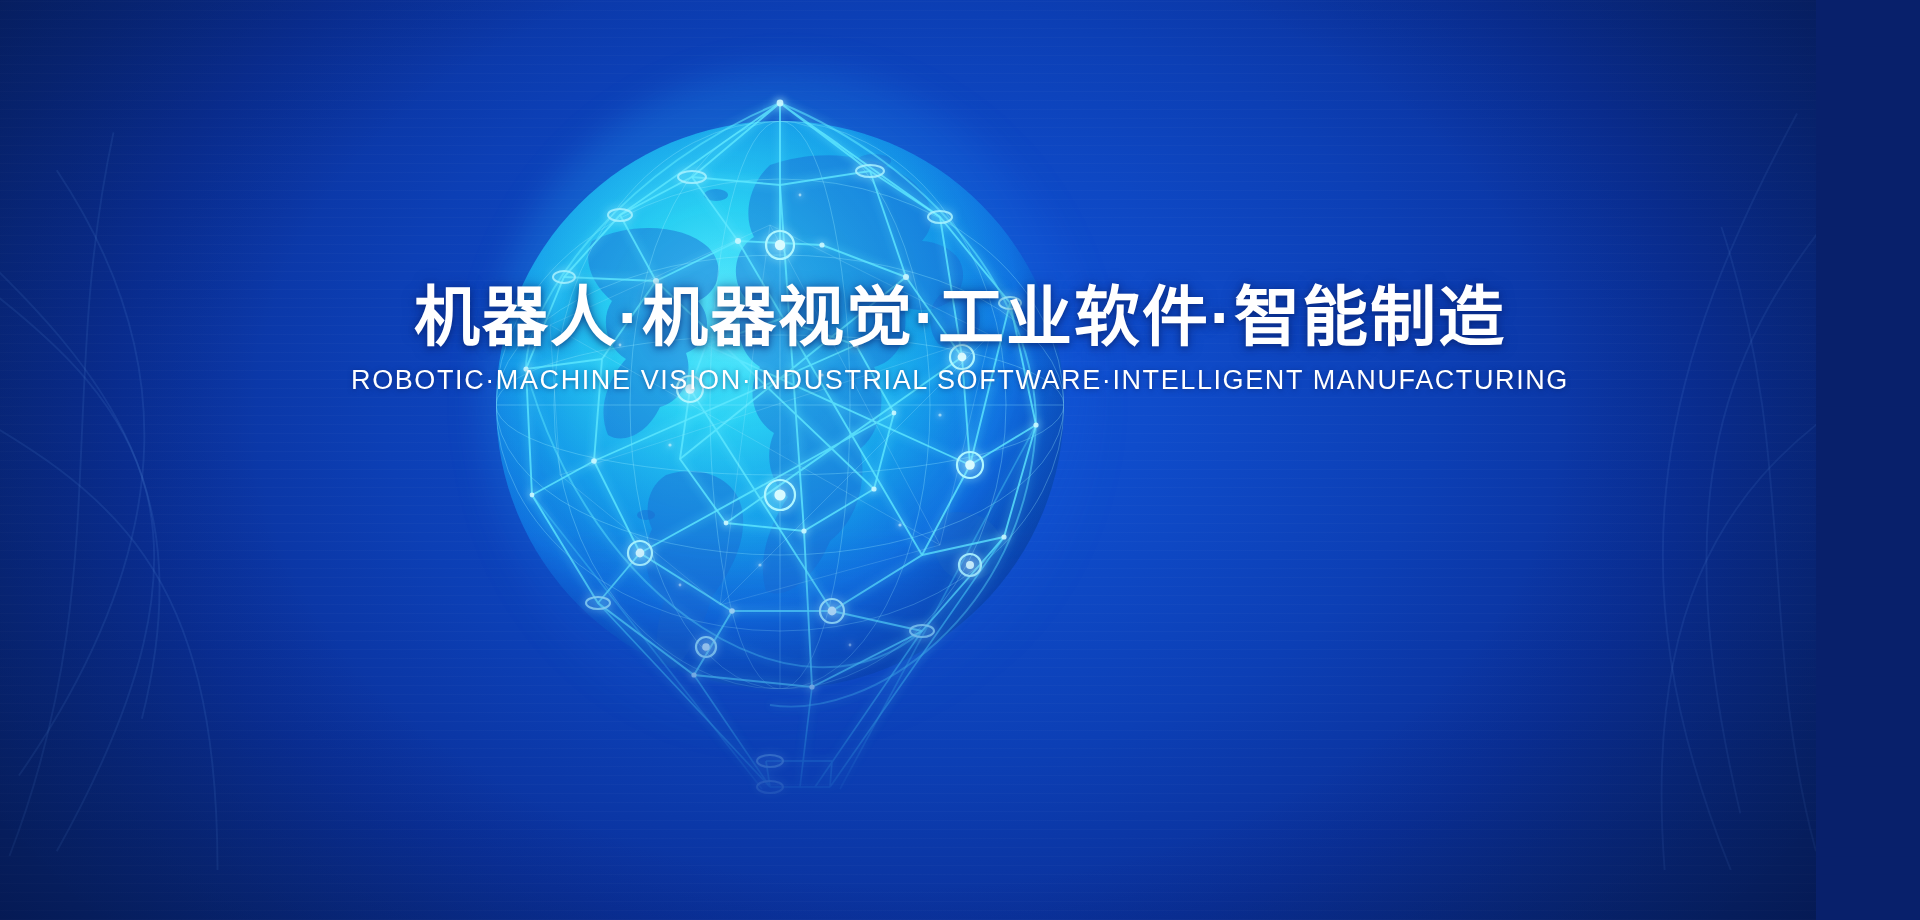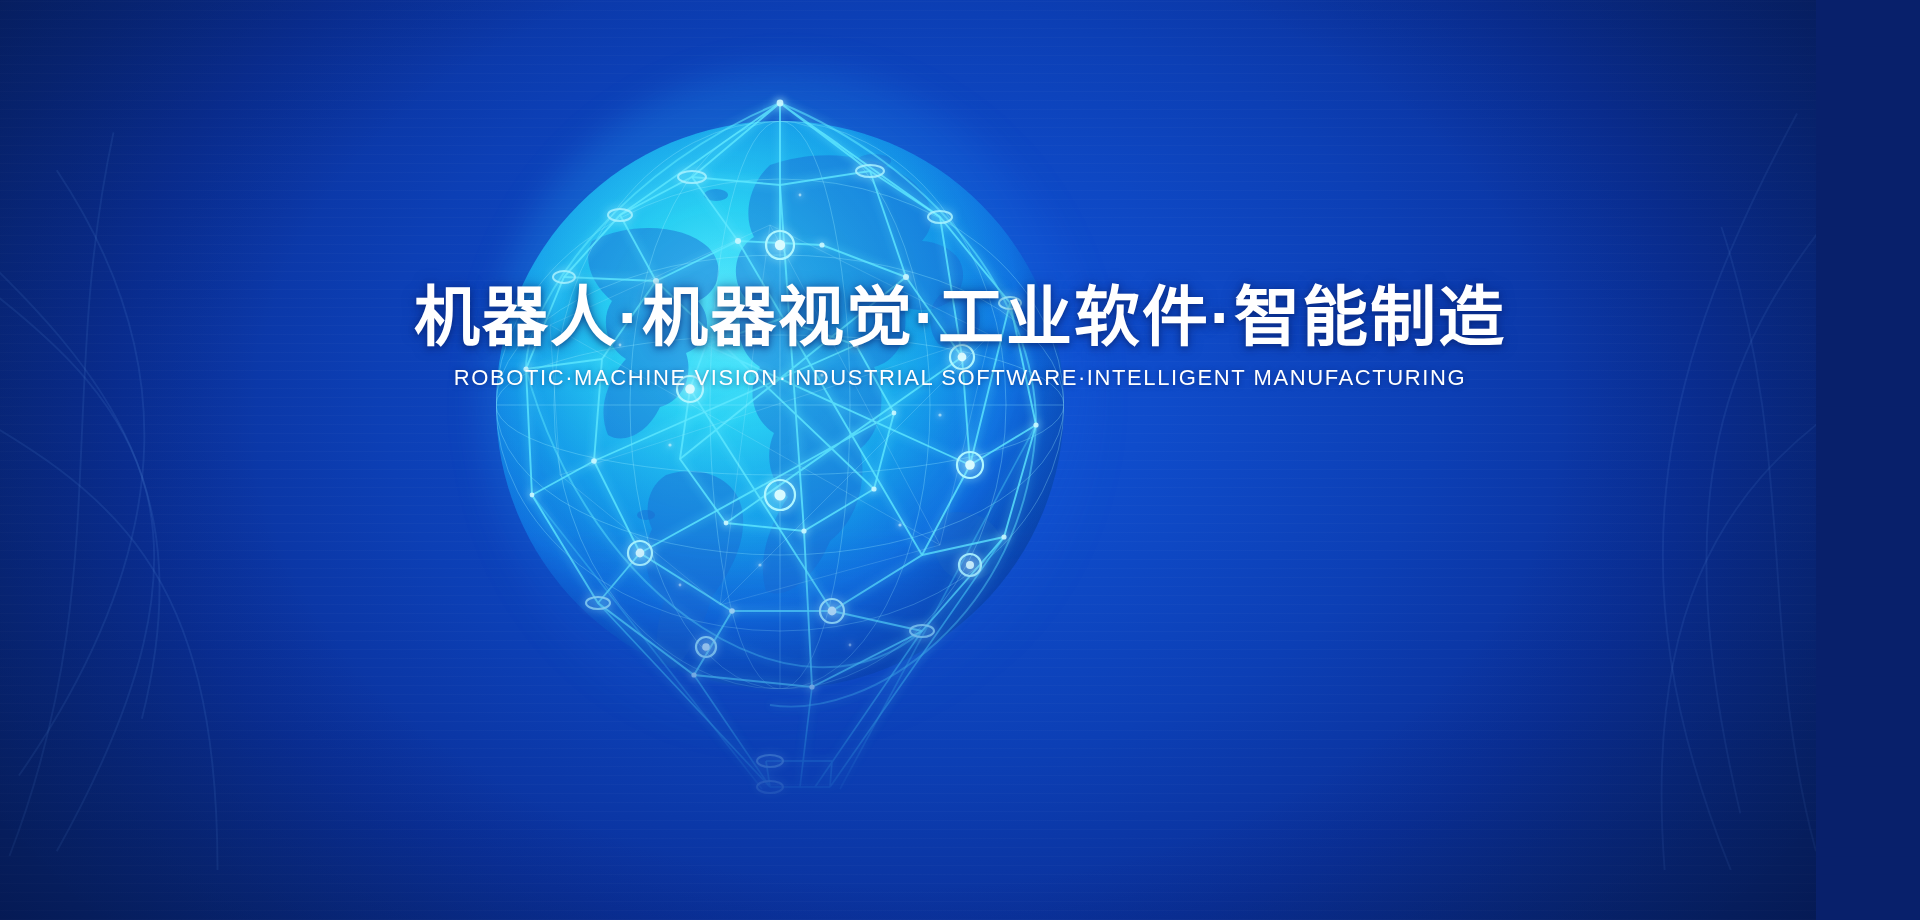--- a/index.html
+++ b/index.html
@@ -97,21 +97,21 @@
     color: #ffffff;
     letter-spacing: 2px;
     line-height: 1.08;
     text-shadow:
        0 0 14px rgba(10,40,130,0.55),
        0 2px 6px rgba(6,24,86,0.55);
     white-space: nowrap;
   }
   .subline {
     margin: 12px 0 0 0;
-    font-size: 22px;
+    font-size: 27px;
     font-weight: 400;
     color: #ffffff;
     letter-spacing: 1.6px;
     white-space: nowrap;
     text-shadow: 0 1px 5px rgba(8,32,104,0.55);
   }
 </style>
 </head>
 <body>
 

